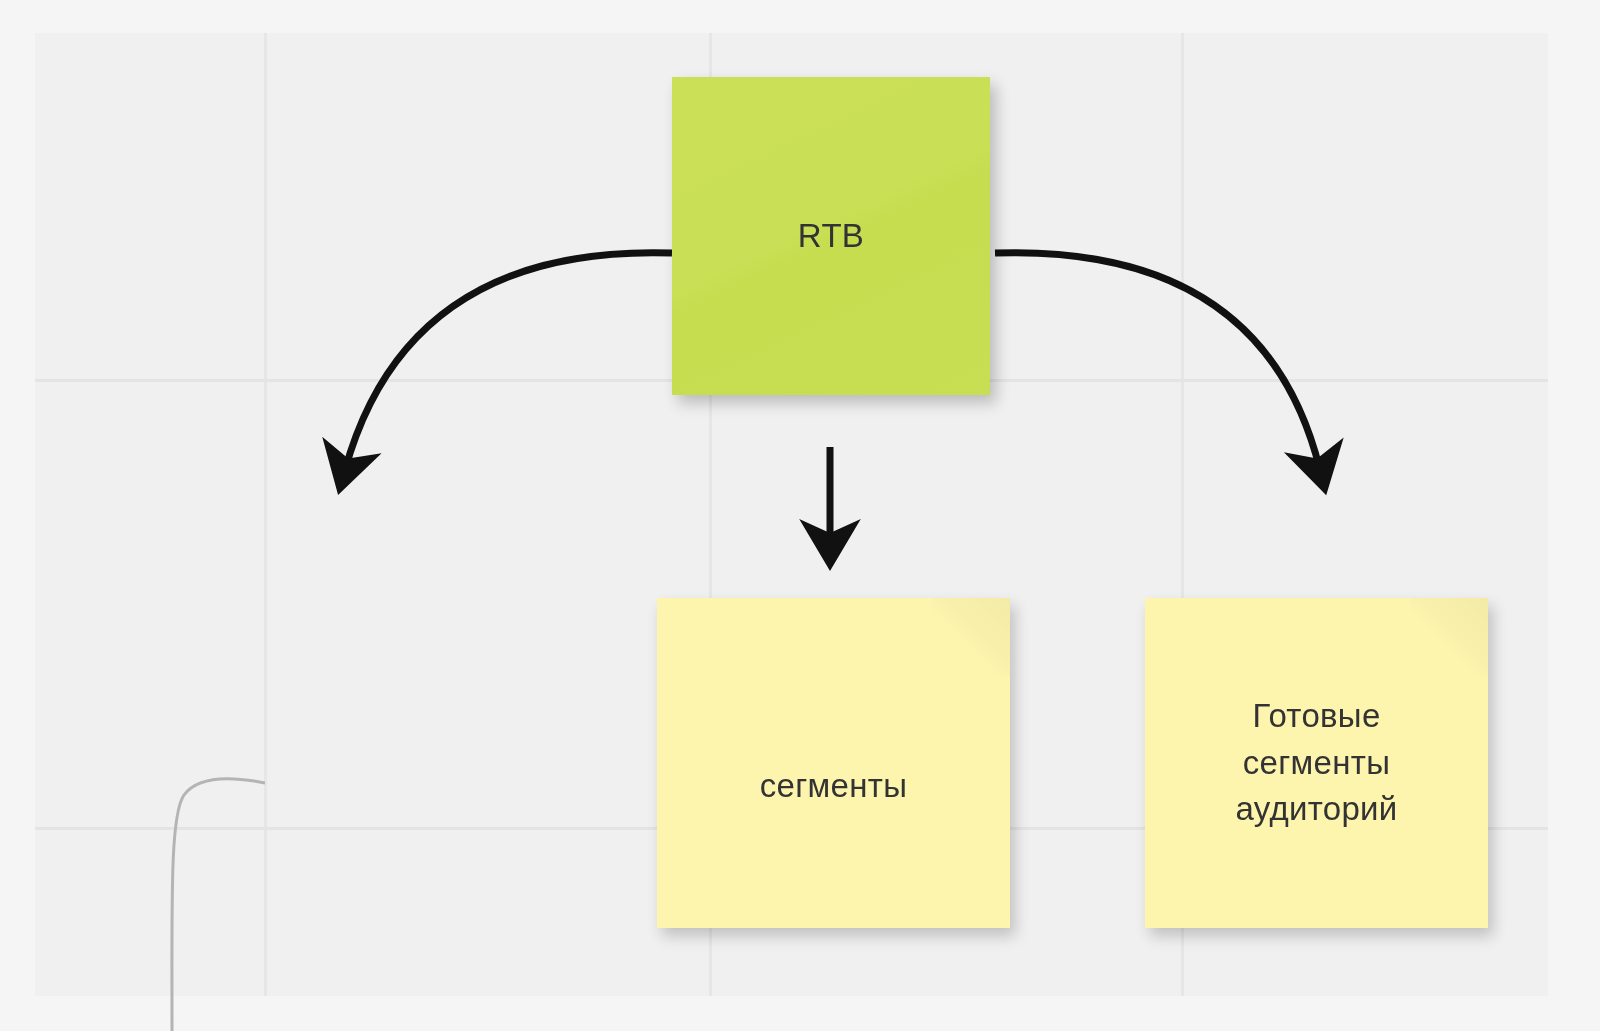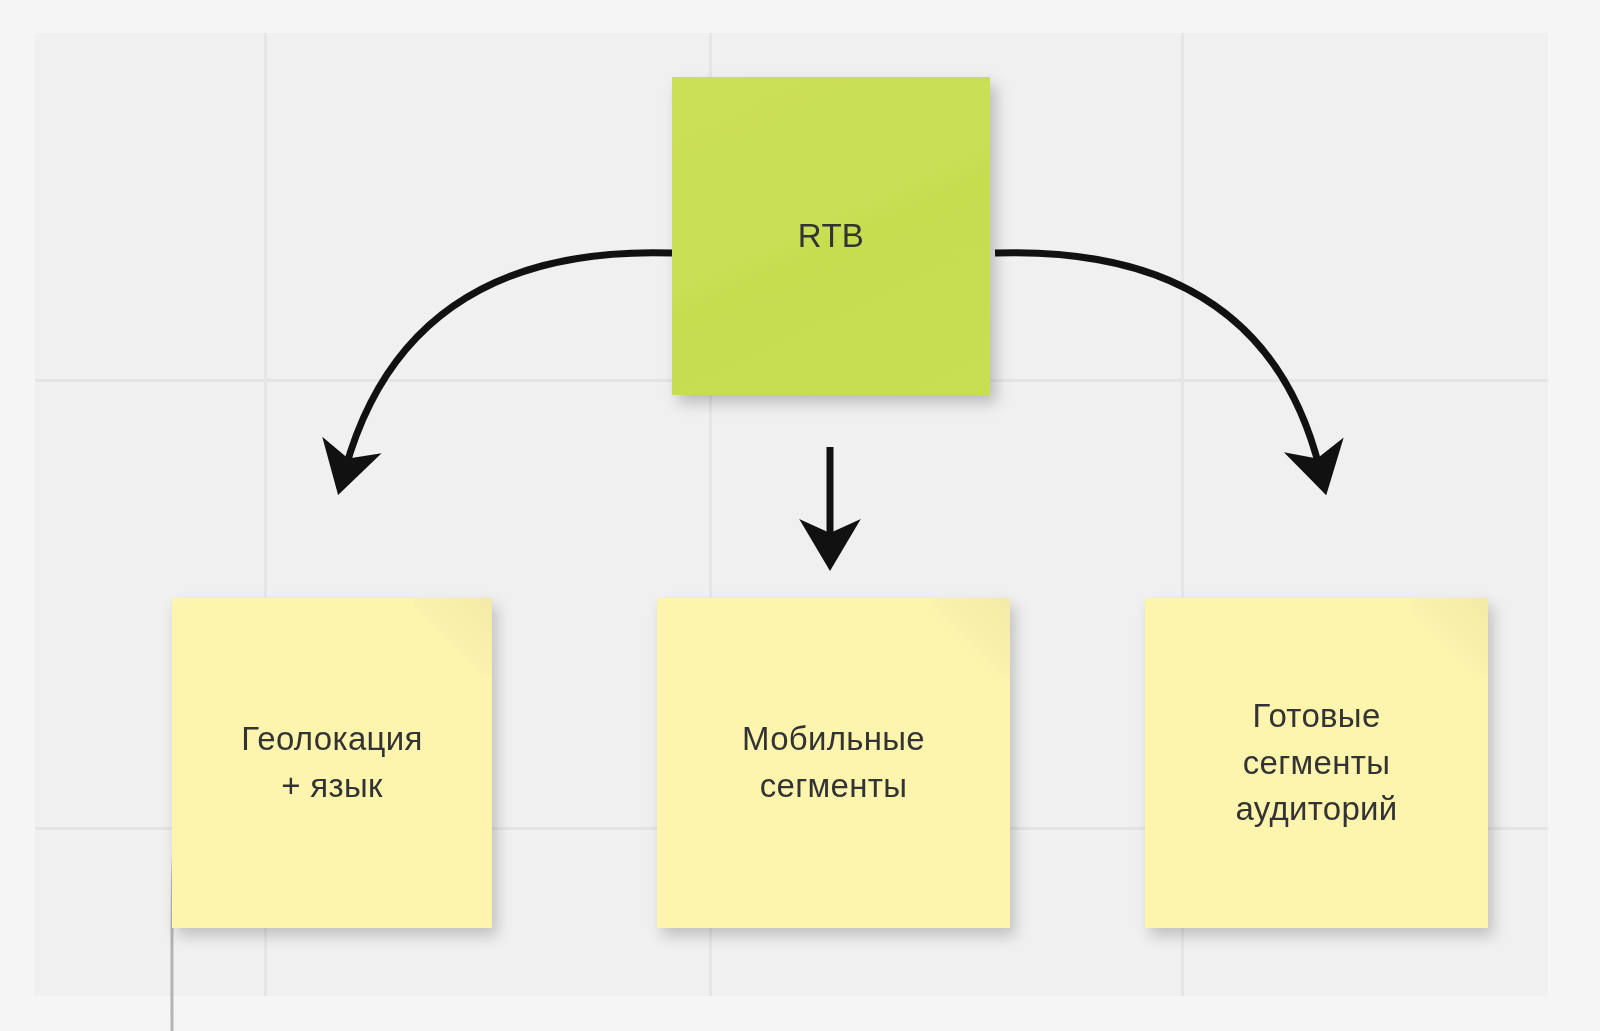--- a/index.html
+++ b/index.html
@@ -125,30 +125,24 @@
 
     <path d="M 830,447 L 830,545" fill="none" stroke="#111111" stroke-width="7" stroke-linecap="butt" marker-end="url(#arrowhead-black)"></path>
 
     <path d="M 995,253 C 1150,248 1278,300 1320,470" fill="none" stroke="#111111" stroke-width="7" stroke-linecap="butt" marker-end="url(#arrowhead-black)"></path>
   </svg>
 
   <div class="note" id="note-rtb">
     <span class="note-text">RTB</span>
   </div>
 
-  <div class="note note-yellow" id="note-geo">
-    <span class="note-text">
-      <span>Геолокация</span><br>
-      <span>+ язык</span>
-    </span>
-  </div>
 
   <div class="note note-yellow" id="note-mobile">
     <span class="note-text">
-      <span>Мобильные</span><br>
+      <br>
       <span>сегменты</span><br>
     </span>
   </div>
 
   <div class="note note-yellow" id="note-seg">
     <span class="note-text">
       <span>Готовые</span><br>
       <span>сегменты</span><br>
       <span>аудиторий</span>
     </span>

